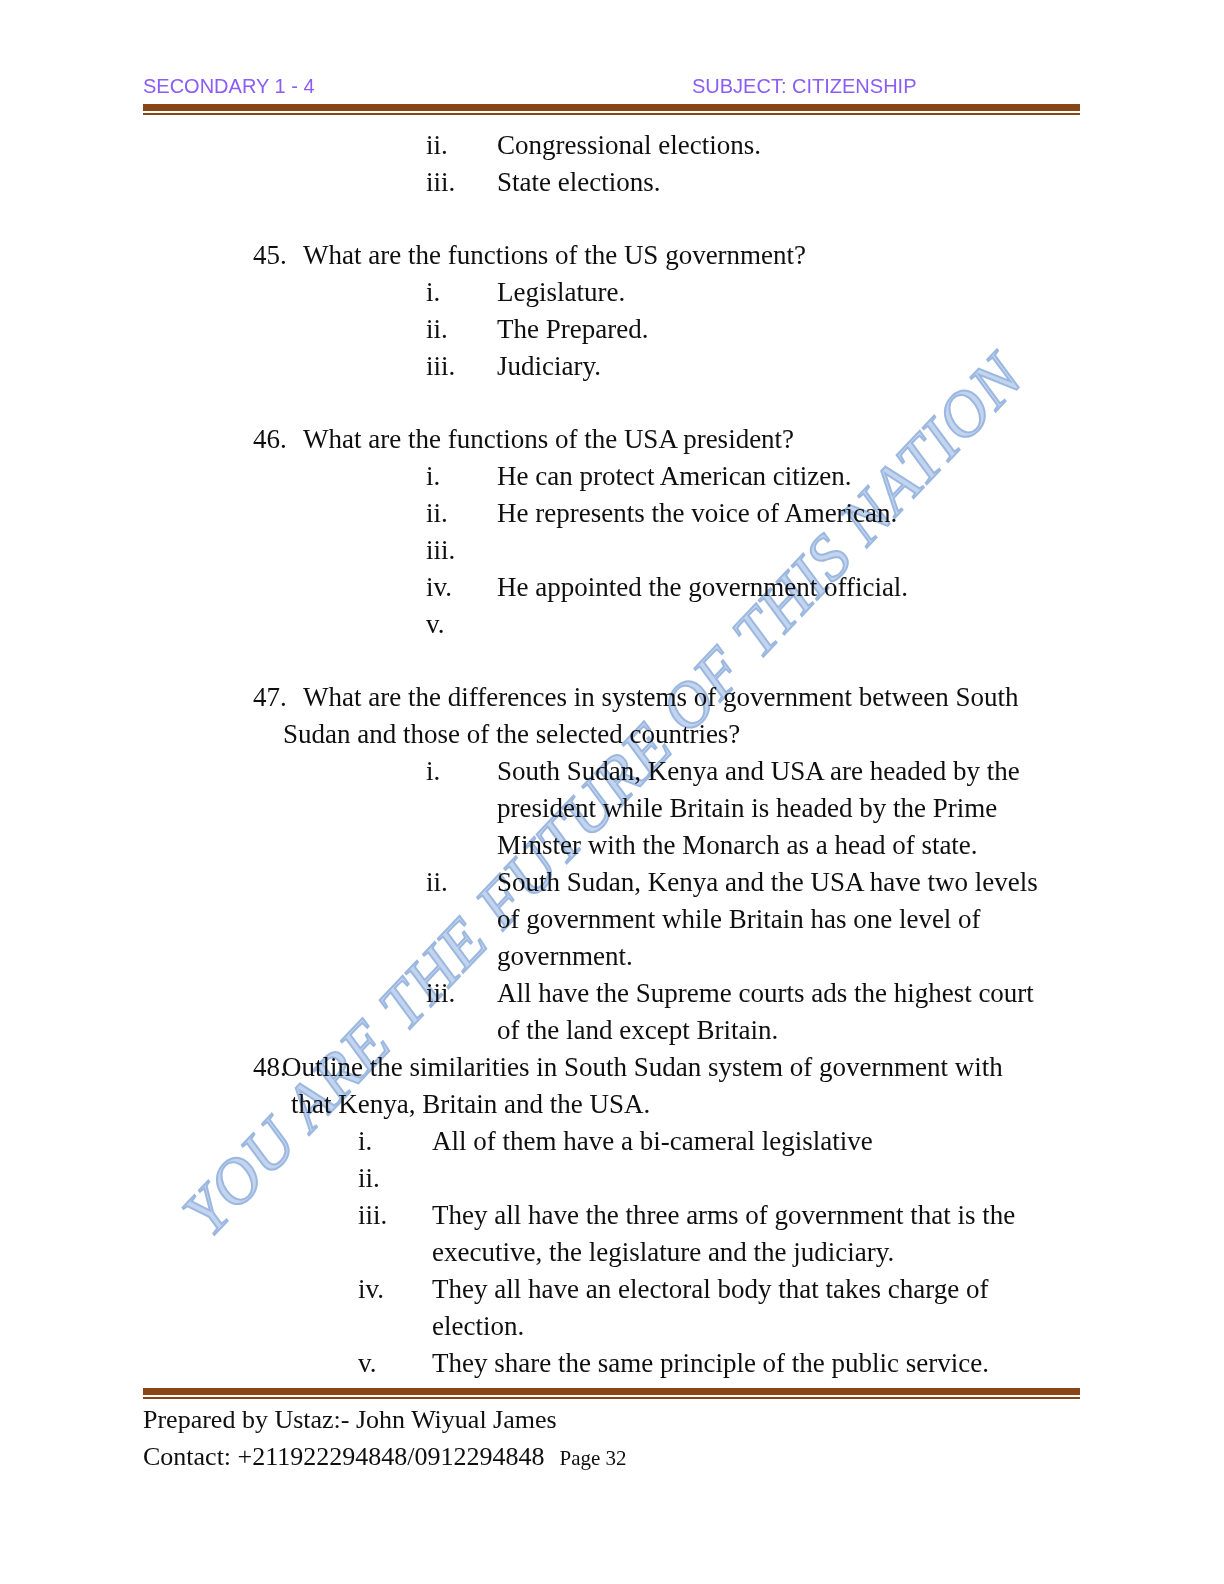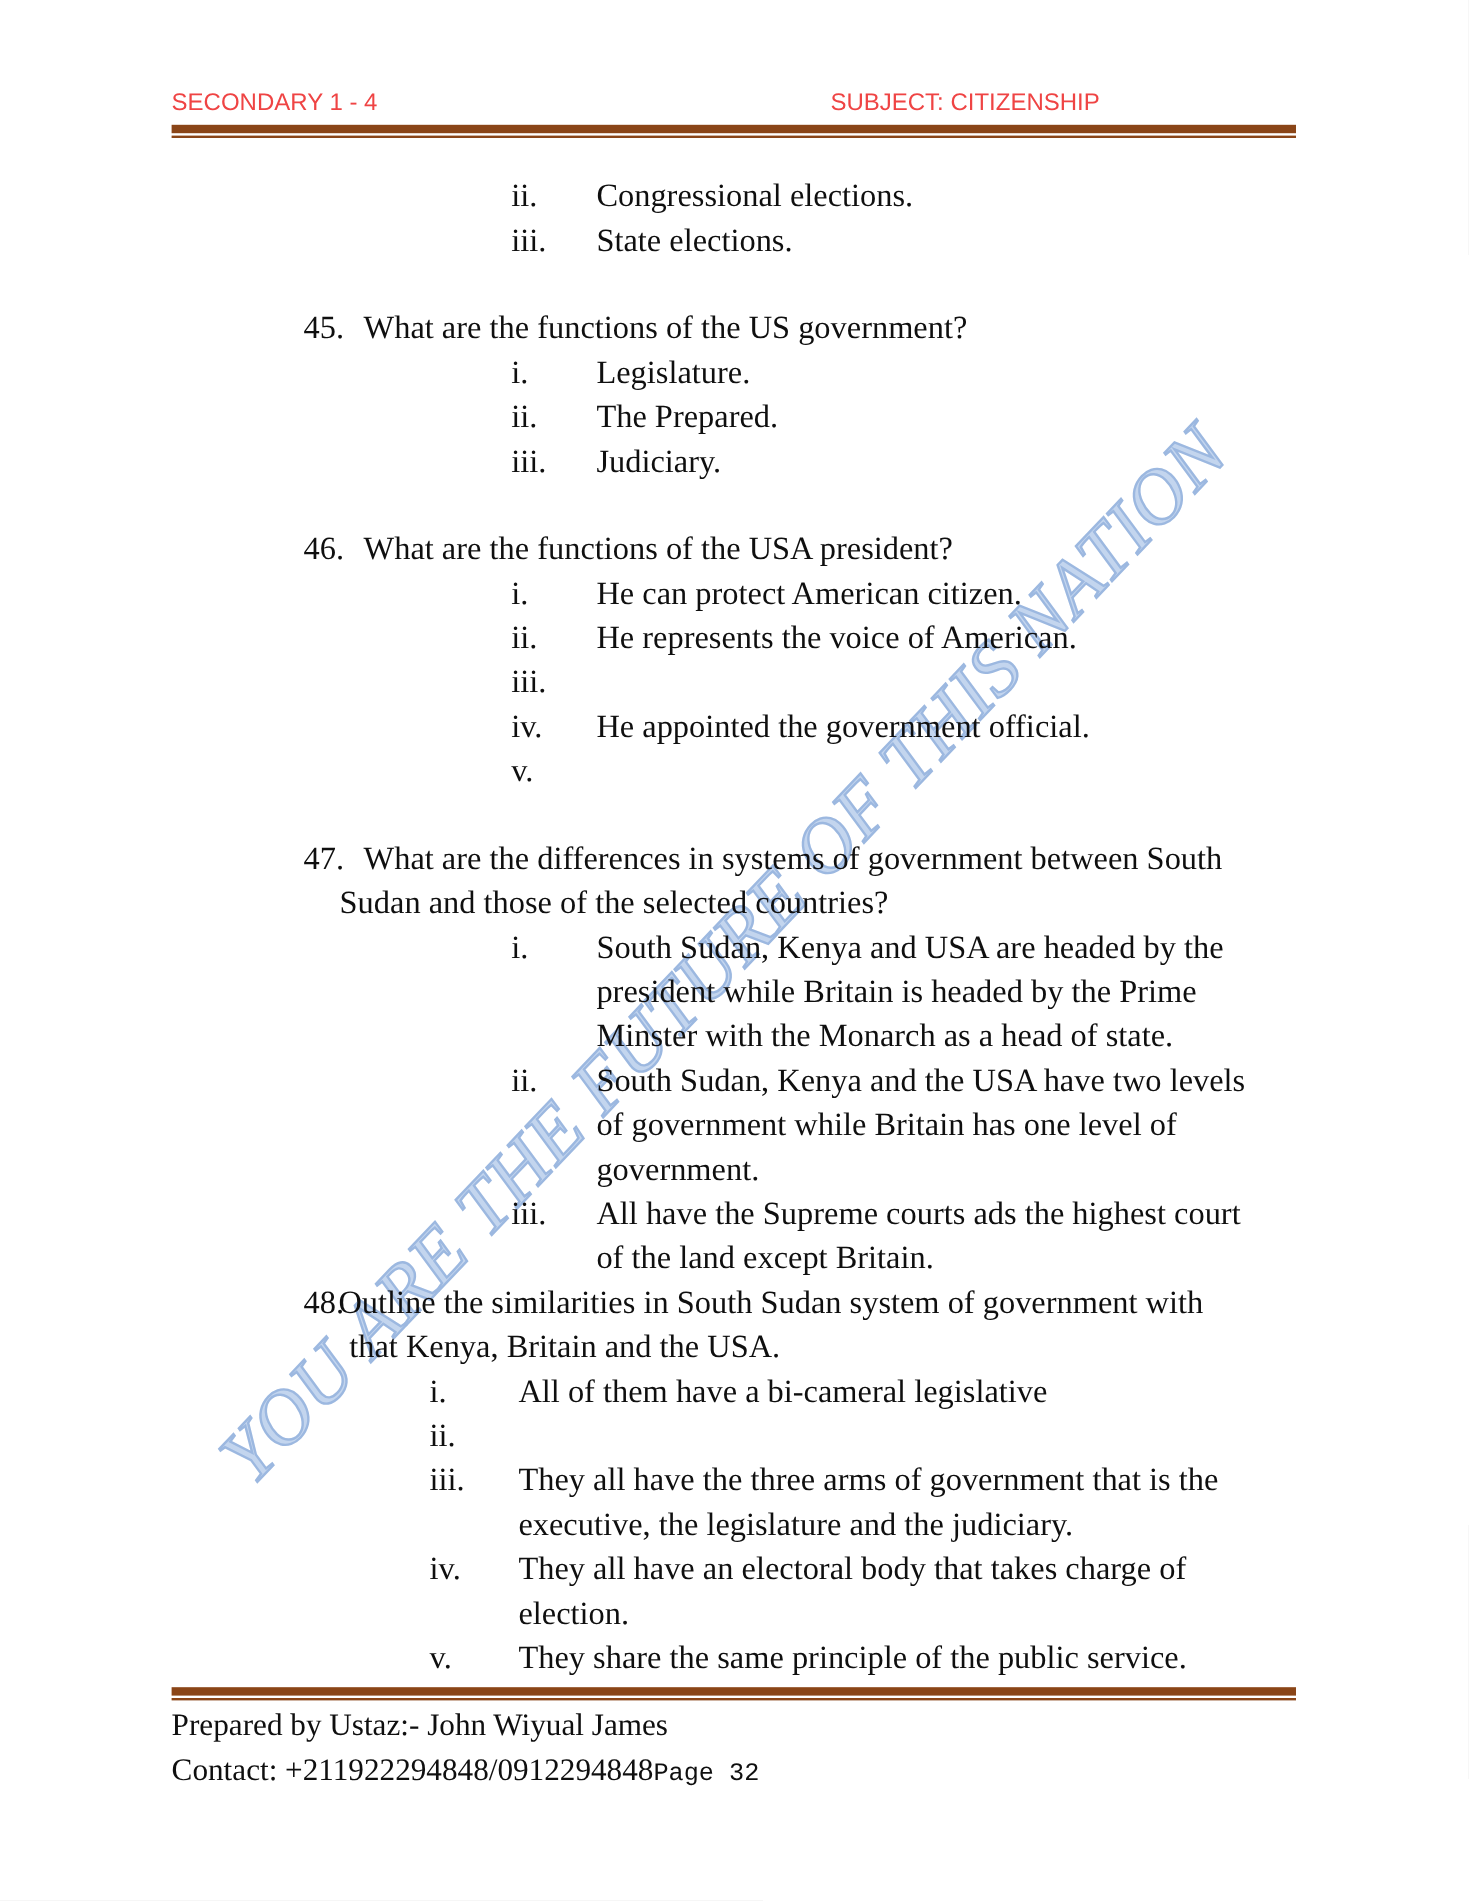--- a/index.html
+++ b/index.html
@@ -31,32 +31,32 @@
   }
   
   .header {
     position:relative;
     margin-left:143px;
     width:937px;
     padding-top:74px;
     font-family:"Liberation Sans", sans-serif;
     font-size:20px;
     line-height:24px;
-    color:#ef4444;
+    color:#8b5cf6;
     z-index:1;
   }
   .hdr-right { position:absolute; left:549px; top:74px; }
   .rule { margin-left:143px; width:937px; margin-top:6px; }
   .rule-bar  { height:7px; background:var(--rule, #8a4517); }
   .rule-thin { height:2px; background:var(--rule, #8a4517); margin-top:2px; }
   
   .content {
     position:relative;
     z-index:1;
-    margin-top:30px;
+    margin-top:12px;
     padding-left:143px;
     font-size:27px;
     line-height:37px;
   }
   .question.gap { margin-top:36px; }
   .q-first .q-num { display:inline-block; margin-left:110px; }
   .q-first.A .q-num { width:50px; }
   .q-first.B .q-num { width:29px; }
   .q-cont.A { margin-left:140px; }
   .q-cont.B { margin-left:148px; }
@@ -64,23 +64,23 @@
   .item .i-num { flex:0 0 auto; }
   .item.A { margin-left:283px; }
   .item.A .i-num { width:71px; }
   .item.B { margin-left:215px; }
   .item.B .i-num { width:74px; }
   
   .footer { position:relative; z-index:1; }
   .f-text { margin-left:143px; font-size:26px; line-height:37px; padding-top:2px; }
   .f-line { white-space:nowrap; }
   .f-page {
-    font-family:Liberation Mono, monospace;
+    font-family:Liberation Serif, serif;
     font-size:21px;
-    margin-left:0;
+    margin-left:15px;
     text-align:center;
   }
 </style>
 </head>
 <body>
 
 <div class="page">
 
   <div class="watermark">YOU ARE THE FUTURE OF THIS NATION</div>
 

